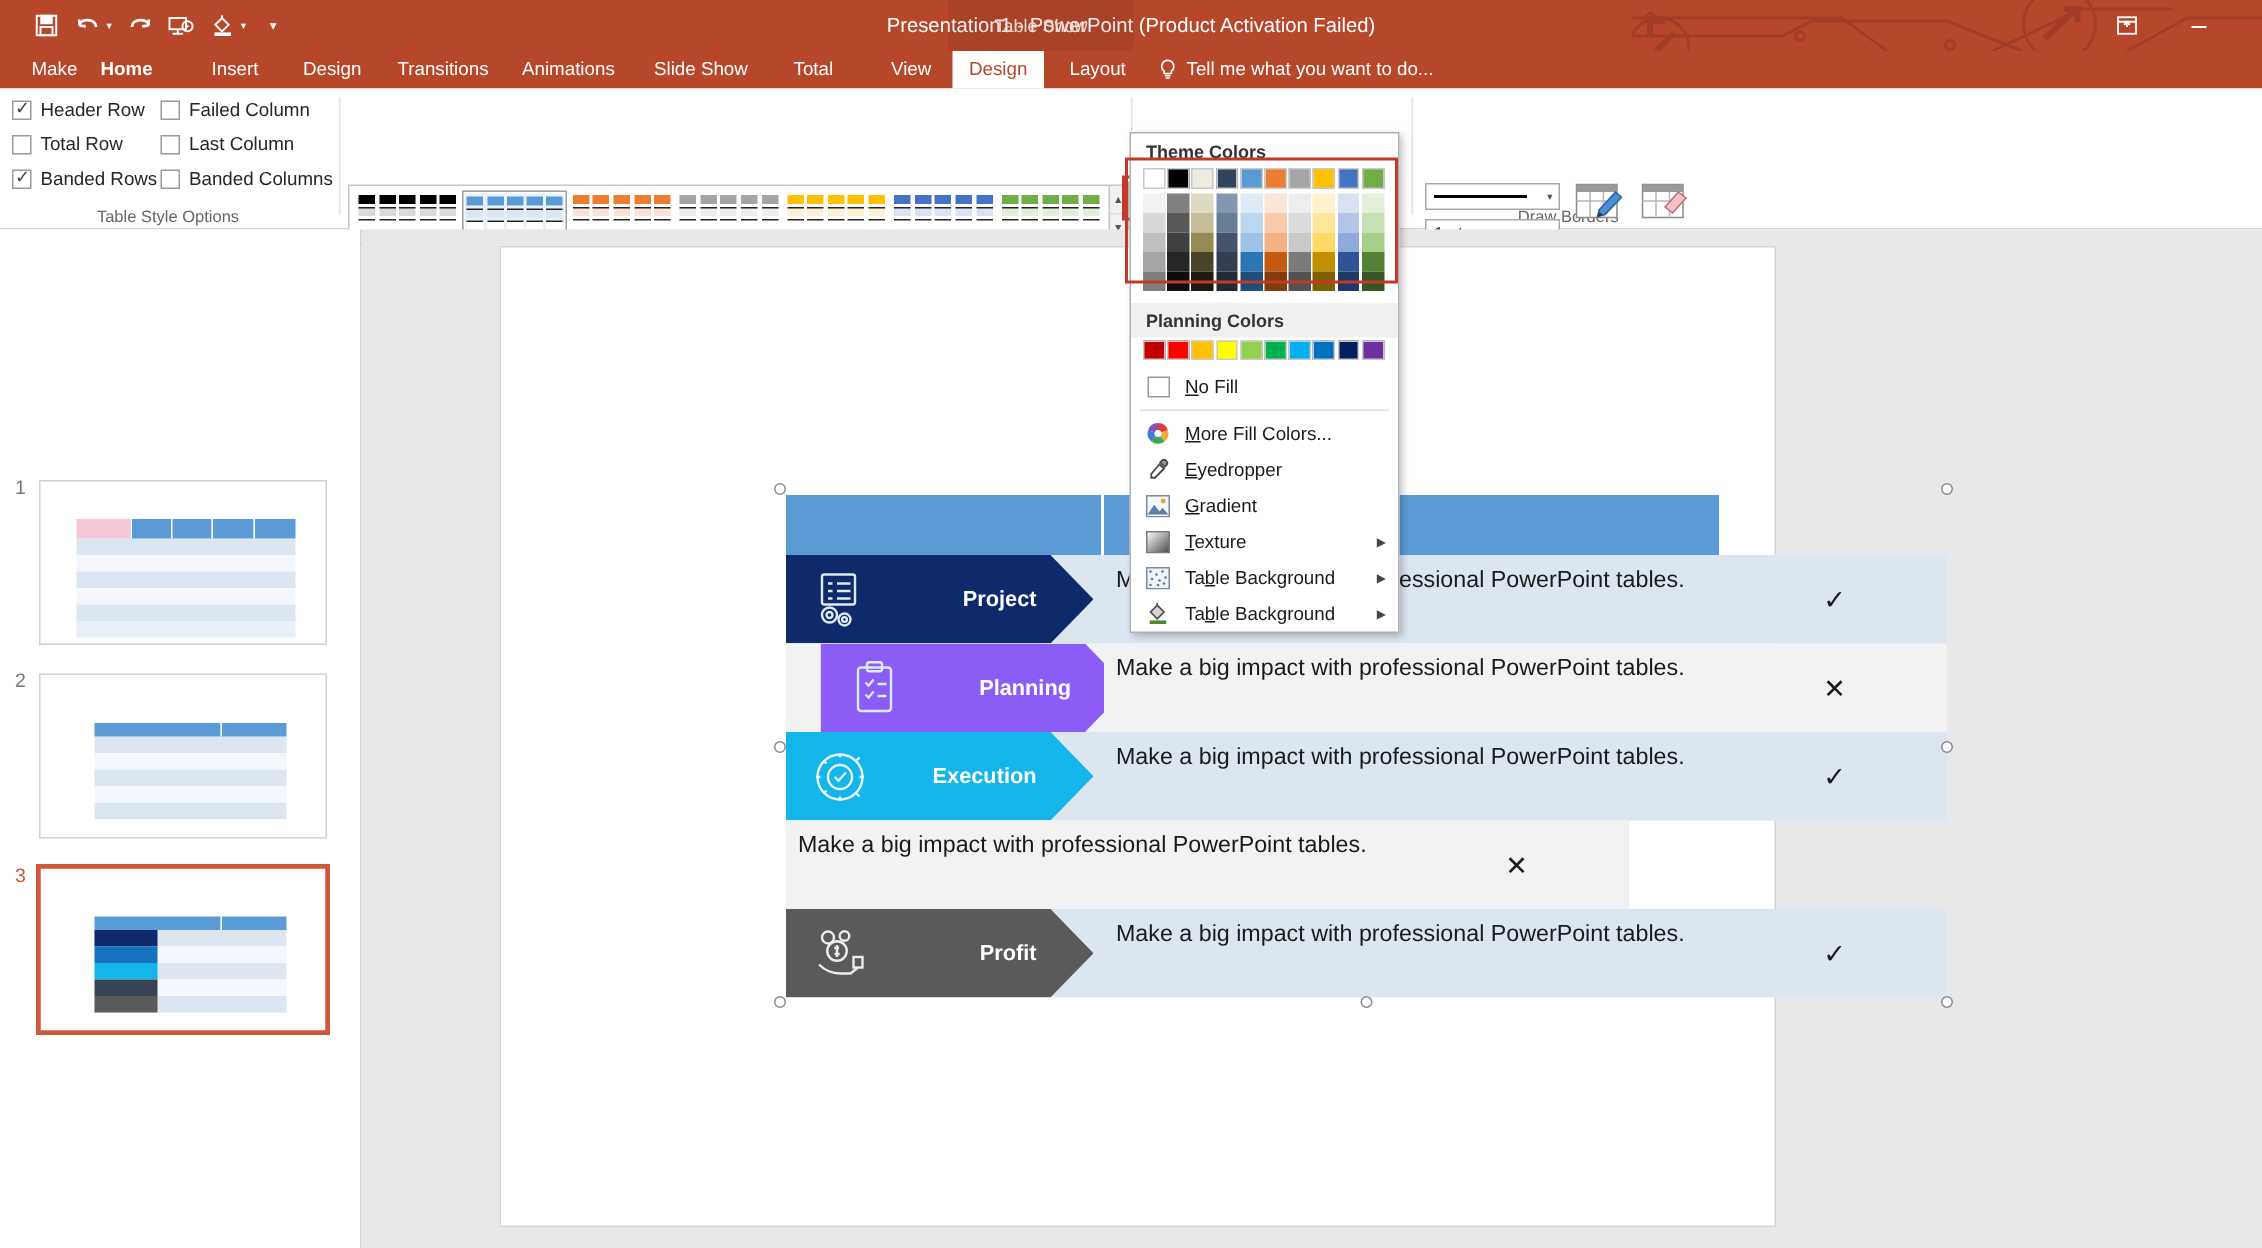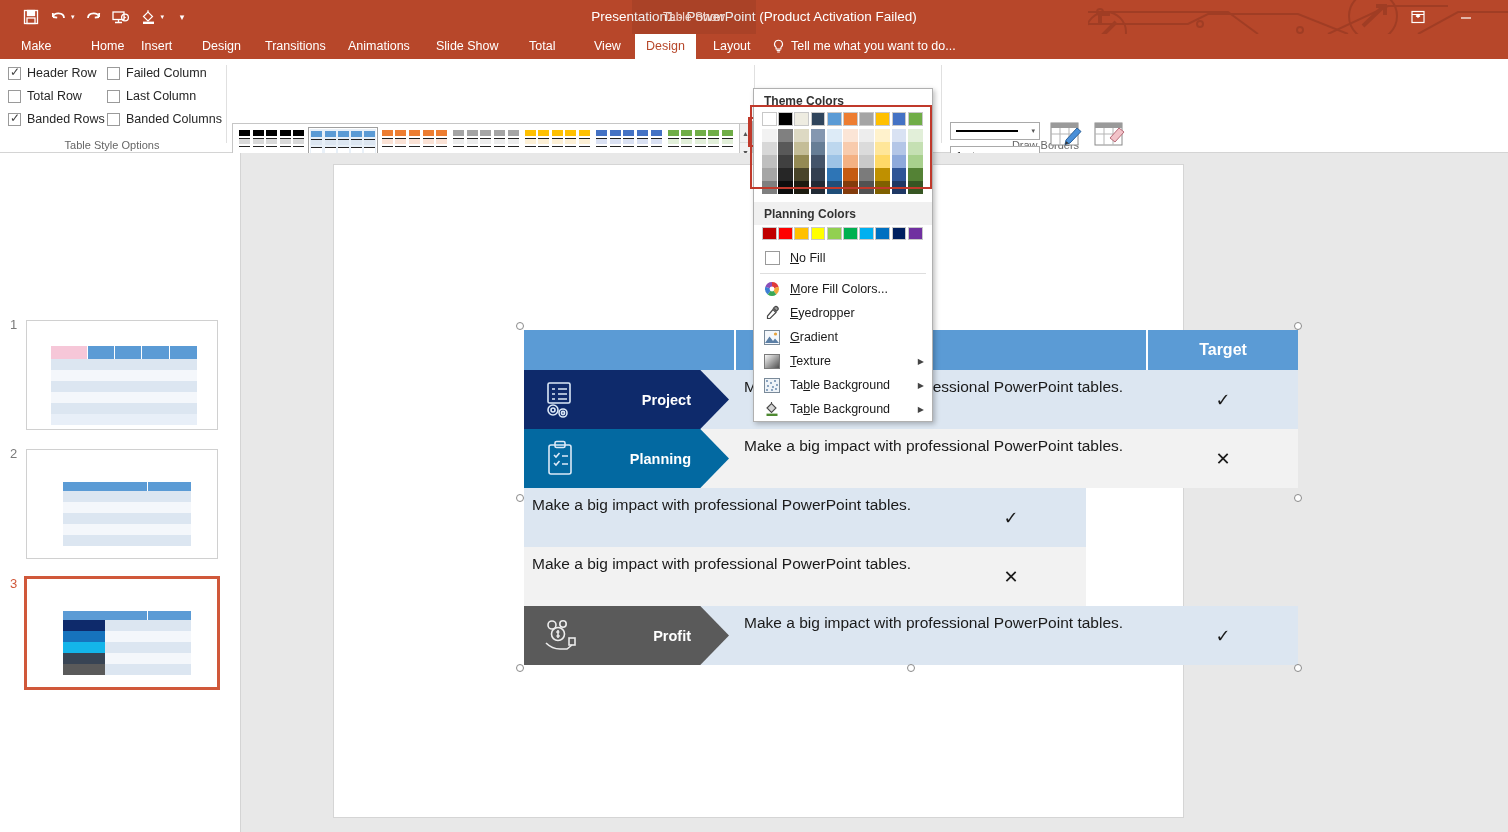--- a/index.html
+++ b/index.html
@@ -211,21 +211,21 @@
   </div>
   <div class="wincontrol" style="right:22px;">
     <svg width="14" height="14" viewBox="0 0 14 14" stroke="#fff" stroke-width="1.2">
         <path d="M2 8 H12"></path>
       </svg>
   </div>
 </div>
 
 <div id="tabs">
   <div class="tab" style="left:10px;">Make</div>
-  <div class="tab" style="left:80px;">Home</div>
+  <div class="tab" style="left:56px;font-weight:bold;">Home</div>
   <div class="tab" style="left:130px;">Insert</div>
   <div class="tab" style="left:191px;">Design</div>
   <div class="tab" style="left:254px;">Transitions</div>
   <div class="tab" style="left:337px;">Animations</div>
   <div class="tab" style="left:425px;">Slide Show</div>
   <div class="tab" style="left:518px;">Total</div>
   <div class="tab" style="left:583px;">View</div>
   <div class="tab active" style="left:635px;">Design</div>
   <div class="tab" style="left:702px;">Layout</div>
   <div id="tellme" style="left:772px;">
@@ -678,21 +678,20 @@
   </div>
 </div>
 
 <div id="canvas">
   <div id="slide">
     <div id="tbl">
 
       <div class="trow">
         <div class="c-icon hdr-cell"></div>
         <div class="c-text hdr-cell"></div>
-        <div class="c-target hdr-cell" style="border-right:none;color:#fff;font-weight:bold;font-size:16px;">Target</div>
       </div>
 
       <div class="trow rowbox">
         <div class="c-icon" style="background:#dce6f1;">
           <div class="chev" style="background:#0e2a6b;">
             <svg class="chev-icon" viewBox="0 0 40 40" fill="none" stroke="#dce9f7" stroke-width="1.6">
               <rect x="8" y="3" width="22" height="20" rx="1.5"></rect>
               <path d="M12 9 h3 M18 9 h9 M12 14 h3 M18 14 h9 M12 19 h3 M18 19 h9"></path>
               <circle cx="13" cy="30" r="5"></circle>
                 <circle cx="13" cy="30" r="2"></circle>
@@ -705,38 +704,49 @@
         <div class="c-text" style="background:#dce6f1;">
           <div class="celltext">Make a big impact with professional PowerPoint tables.</div>
         </div>
         <div class="c-target" style="background:#dce6f1;">
           <span class="mark">✓</span>
         </div>
       </div>
 
       <div class="trow rowbox">
         <div class="c-icon" style="background:#f2f2f2;">
-          <div class="chev" style="background:#0369a1;">
+          <div class="chev" style="background:#8b5cf6;margin-left:23px;">
             <svg class="chev-icon" viewBox="0 0 40 40" fill="none" stroke="#dce9f7" stroke-width="1.6">
               <rect x="9" y="6" width="22" height="29" rx="2"></rect>
               <rect x="15" y="2.5" width="10" height="6" rx="1.5"></rect>
               <path d="M14 16 l2 2 l3.5 -4 M22 17 h6 M14 24 l2 2 l3.5 -4 M22 25 h6"></path>
             </svg>
             <span class="chev-label">Planning</span>
           </div>
         </div>
         <div class="c-text" style="background:#f2f2f2;">
           <div class="celltext">Make a big impact with professional PowerPoint tables.</div>
         </div>
         <div class="c-target" style="background:#f2f2f2;">
           <span class="mark">✕</span>
         </div>
       </div>
 
       <div class="trow rowbox">
+        <div class="c-icon" style="background:#dce6f1;">
+          <div class="chev" style="background:#13b5ea;">
+            <svg class="chev-icon" viewBox="0 0 40 40" fill="none" stroke="#e6f6fd" stroke-width="1.6">
+              <circle cx="20" cy="20" r="15"></circle>
+              <path d="M20 7 v-3 M20 36 v-3 M7 20 h-3 M36 20 h-3 M11 11 l-2 -2 M31 31 l2 2 M11 29 l-2 2 M31 9 l2 -2"></path>
+              <circle cx="20" cy="20" r="8"></circle>
+              <path d="M16.5 20 l2.5 2.5 l5 -5.5"></path>
+            </svg>
+            <span class="chev-label">Execution</span>
+          </div>
+        </div>
         <div class="c-text" style="background:#dce6f1;">
           <div class="celltext">Make a big impact with professional PowerPoint tables.</div>
         </div>
         <div class="c-target" style="background:#dce6f1;">
           <span class="mark">✓</span>
         </div>
       </div>
 
       <div class="trow rowbox">
         <div class="c-text" style="background:#f2f2f2;">

